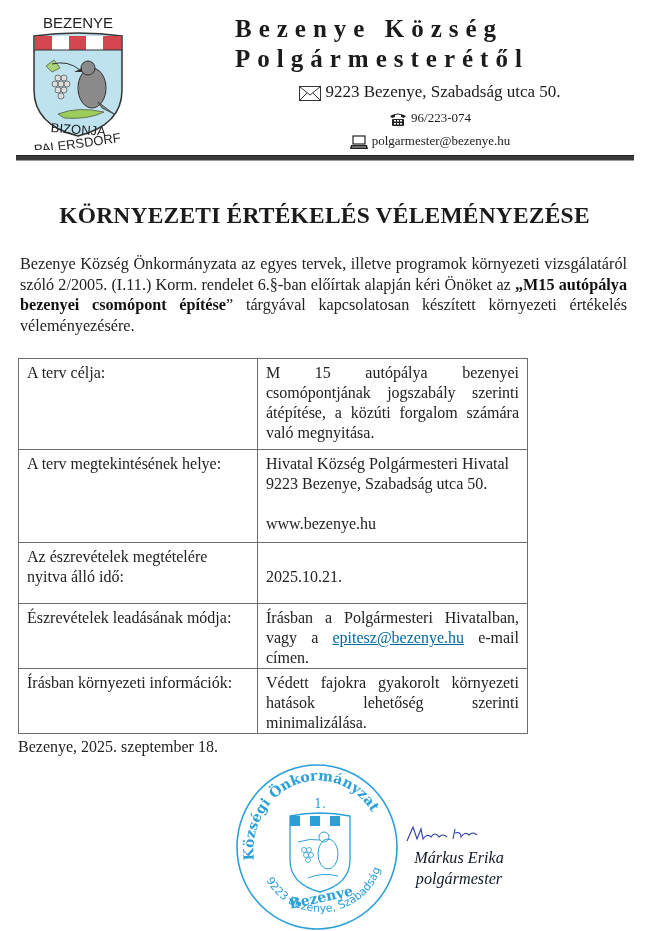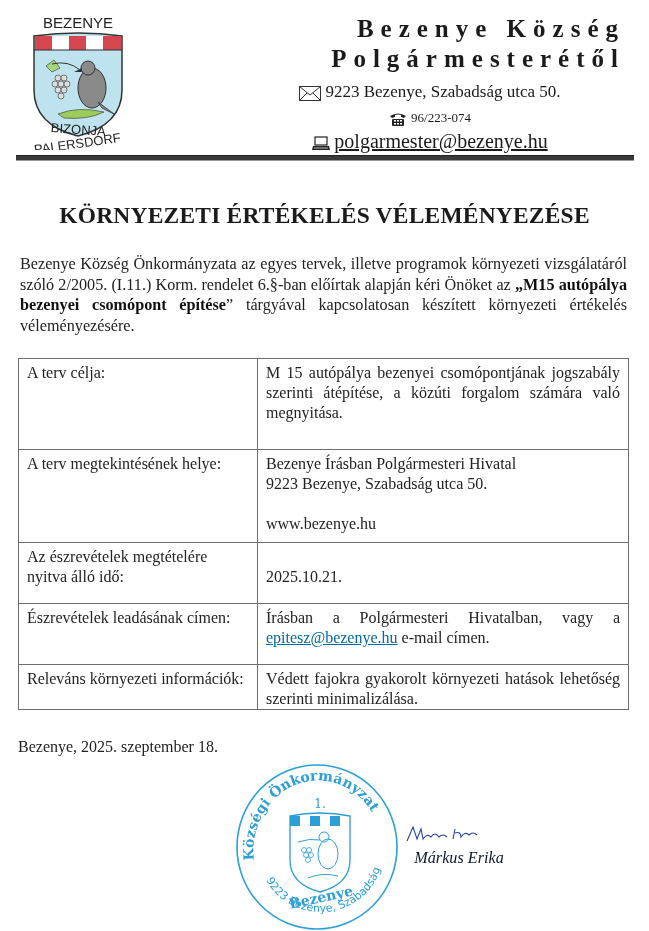--- a/index.html
+++ b/index.html
@@ -1,39 +1,39 @@
 <!DOCTYPE html>
 <html><head>
 <meta charset="utf-8">
 <style>
   html, body { margin: 0; padding: 0; background: #ffffff; }
   body { width: 649px; height: 931px; position: relative; overflow: hidden;
          font-family: "Liberation Serif", serif; color: #1a1a1a; }
 
   
   .logo { position: absolute; left: 18px; top: 10px; width: 120px; height: 140px; }
-  .org { position: absolute; left: 235px; top: 14px; width: 390px; text-align: right; }
+  .org { position: absolute; left: 235px; top: 14px; width: 390px; text-align: left; }
   .org-line { font-weight: bold; font-size: 25px; letter-spacing: 7px; line-height: 30px; color: #1b1b1b; }
   .contact { position: absolute; left: 235px; width: 390px; text-align: center; font-size: 17px; line-height: 20px; }
   .contact.addr { top: 82px; }
   .contact.phone { top: 108px; font-size: 13px; }
-  .contact.mail { top: 131px; font-size: 20px; text-decoration: underline; }
+  .contact.mail { top: 131px; font-size: 13px; }
   .contact .ic { display: inline-block; vertical-align: middle; margin-right: 4px; }
   .rule { position: absolute; left: 16px; top: 155px; width: 618px; height: 4px;
           background: #3a3a3a; border-top: 1px solid #222; box-shadow: 0 1px 0 #9a9a9a; }
 
   
   .title { position: absolute; left: 0; top: 194px; width: 649px; text-align: center;
            font-size: 23.5px; font-weight: bold; color: #1b1b1b; letter-spacing: 0.2px; margin-top: 8px; }
   .intro { position: absolute; left: 20px; top: 254px; width: 607px; font-size: 16.2px;
            line-height: 20.5px; text-align: justify; color: #222; }
   .intro b { font-weight: bold; color: #111; }
 
   
-  .info-table { position: absolute; left: 18px; top: 358px; width: 611px; border-collapse: collapse; }
+  .info-table { position: absolute; left: 18px; top: 358px; width: 510px; border-collapse: collapse; }
   .info-table td { border: 1.5px solid #6d6d6d; vertical-align: top; font-size: 16px;
                    line-height: 20px; color: #222; padding: 4px 8px 0 8px; }
   .info-table td.lbl { width: 222px; }
   .info-table td.val { text-align: justify; }
   .r1 td { height: 86px; }
   .r2 td { height: 88px; }
   .r3 td { height: 56px; }
   .r4 td { height: 56px; }
   .r5 td { height: 40px; }
   .gap { height: 20px; }
@@ -126,38 +126,38 @@
 
 <table class="info-table">
   <tbody>
       <tr class="r1">
     <td class="lbl">A terv célja:</td>
     <td class="val">M 15 autópálya bezenyei csomópontjának jogszabály szerinti átépítése, a közúti forgalom számára való megnyitása.</td>
   </tr>
   <tr class="r2">
     <td class="lbl">A terv megtekintésének helye:</td>
     <td class="val">
-      <div>Bezenye Írásban Polgármesteri Hivatal</div>
+      <div>Hivatal Község Polgármesteri Hivatal</div>
       <div>9223 Bezenye, Szabadság utca 50.</div>
       <div class="gap"></div>
       <div>www.bezenye.hu</div>
     </td>
   </tr>
   <tr class="r3">
     <td class="lbl">Az észrevételek megtételére nyitva álló idő:</td>
     <td class="val">
           <span class="mid">2025.10.21.</span>
         </td>
   </tr>
   <tr class="r4">
-    <td class="lbl">Észrevételek leadásának címen:</td>
+    <td class="lbl">Észrevételek leadásának módja:</td>
     <td class="val"><span>Írásban a Polgármesteri Hivatalban, vagy a </span><a class="mail-link">epitesz@bezenye.hu</a><span> e-mail címen.</span></td>
   </tr>
   <tr class="r5">
-    <td class="lbl">Releváns környezeti információk:</td>
+    <td class="lbl">Írásban környezeti információk:</td>
     <td class="val">Védett fajokra gyakorolt környezeti hatások lehetőség szerinti minimalizálása.</td>
   </tr>
 </tbody>
   </table>
 
 <div class="place-date">Bezenye, 2025. szeptember 18.</div>
 
 <svg class="stamp" viewBox="0 0 170 170">
   <defs>
     <path id="arcTop" d="M22 98 A64 70 0 0 1 150 80"></path>
@@ -185,13 +185,14 @@
   <text x="90" y="140" text-anchor="middle" font-family="DejaVu Serif, serif" font-weight="bold" font-size="14" fill="#2a9fd8" transform="rotate(-12 90 140)">Bezenye</text>
   <text font-family="DejaVu Sans, sans-serif" font-size="11" fill="#2a9fd8"><textPath href="#arcBot">9223 Bezenye, Szabadság utca 50.</textPath></text>
 </svg>
 
 <svg class="signature" viewBox="0 0 80 22">
   <path d="M2 18 L8 4 L12 16 L16 6 L18 16 Q22 10 26 14 Q30 8 34 14 Q38 10 42 14 M50 6 L48 16 M50 10 Q56 8 56 14 Q60 8 64 12 Q68 8 72 12" fill="none" stroke="#2b3fa8" stroke-width="1.1"></path>
 </svg>
 
 <div class="signer">
   <div>Márkus Erika</div>
+  <div>polgármester</div>
 </div>
 
 </body></html>

